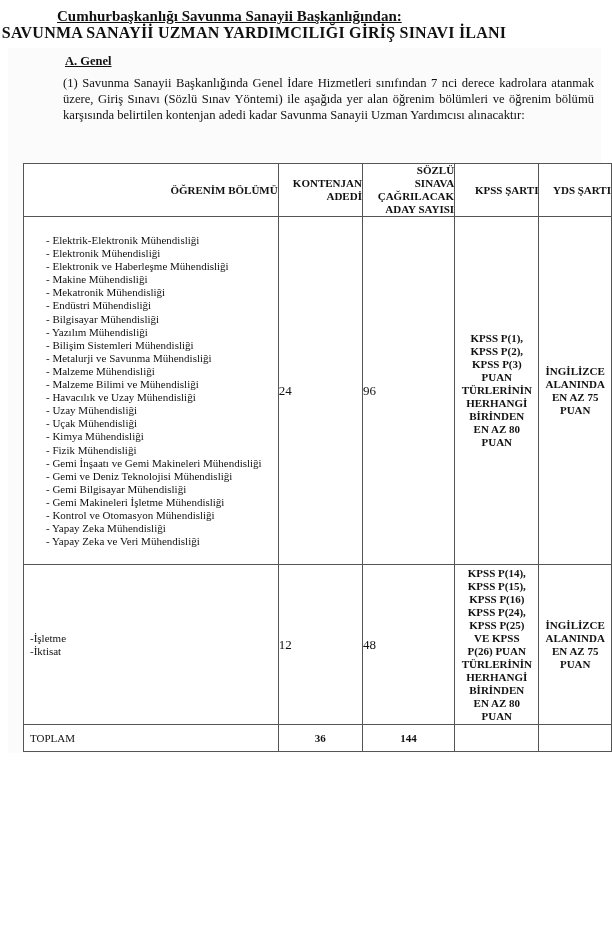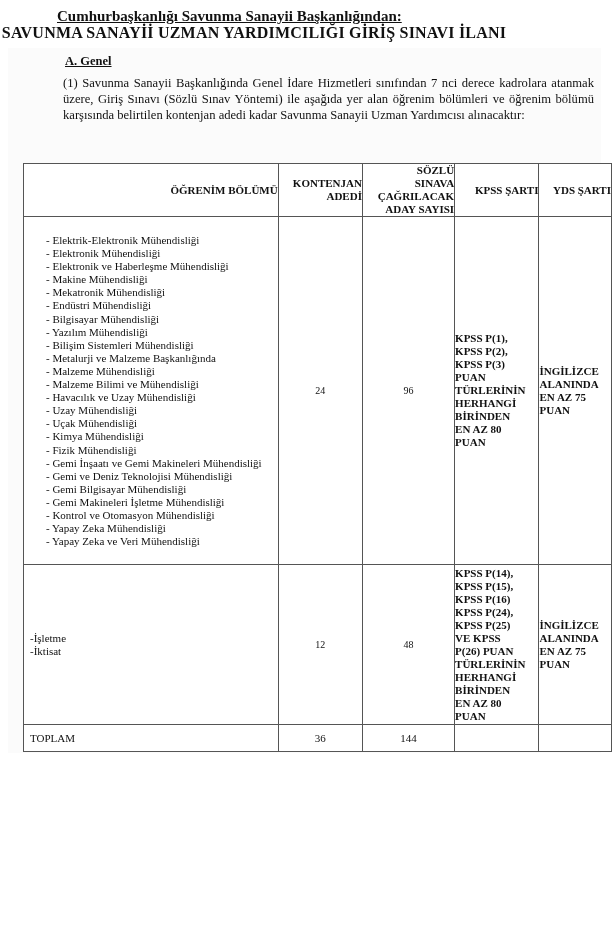--- a/index.html
+++ b/index.html
@@ -20,27 +20,27 @@
   .col2 { width: 85px; }
   .col3 { width: 93px; }
   .col4 { width: 85px; }
   .col5 { width: 73px; }
   .hdr-row { height: 53px; }
   .row1 { height: 316px; }
   .row2 { height: 160px; }
   .row-total { height: 27px; }
   .dept-list { list-style: none; margin: 16px; padding: 1px 0 0 6px; line-height: 13.1px; font-size: 11px; }
   .dept-list li { white-space: nowrap; }
-  .num { text-align: center; vertical-align: middle; font-size: 10px; }
-  .req { text-align: left; vertical-align: middle; font-weight: bold; font-size: 11px; line-height: 13px; padding: 0 3px; }
+  .num { text-align: left; vertical-align: middle; font-size: 13px; }
+  .req { text-align: center; vertical-align: middle; font-weight: bold; font-size: 11px; line-height: 13px; padding: 0 3px; }
   .req span { display: block; }
   .dept2 { vertical-align: middle; padding-left: 6px !important; line-height: 13px; font-size: 11px; font-family: Liberation Serif, serif; }
   .dept2 span { display: block; }
   .total-label { font-weight: normal; padding-left: 6px !important; vertical-align: middle; }
-  .total-num { font-weight: normal; text-align: center; vertical-align: middle; }
+  .total-num { font-weight: bold; text-align: center; vertical-align: middle; }
 </style>
 </head>
 <body>
 
 <div class="page-bg"></div>
 
 <div class="heading-top">Cumhurbaşkanlığı Savunma Sanayii Başkanlığından:</div>
 <div class="heading-main">SAVUNMA SANAYİİ UZMAN YARDIMCILIĞI GİRİŞ SINAVI İLANI</div>
 
 <div class="section-title">A. Genel</div>
@@ -69,21 +69,21 @@
       <ul class="dept-list" id="dept-list-0">
             <li>- Elektrik-Elektronik Mühendisliği</li>
             <li>- Elektronik Mühendisliği</li>
             <li>- Elektronik ve Haberleşme Mühendisliği</li>
             <li>- Makine Mühendisliği</li>
             <li>- Mekatronik Mühendisliği</li>
             <li>- Endüstri Mühendisliği</li>
             <li>- Bilgisayar Mühendisliği</li>
             <li>- Yazılım Mühendisliği</li>
             <li>- Bilişim Sistemleri Mühendisliği</li>
-            <li>- Metalurji ve Malzeme Başkanlığında</li>
+            <li>- Metalurji ve Savunma Mühendisliği</li>
             <li>- Malzeme Mühendisliği</li>
             <li>- Malzeme Bilimi ve Mühendisliği</li>
             <li>- Havacılık ve Uzay Mühendisliği</li>
             <li>- Uzay Mühendisliği</li>
             <li>- Uçak Mühendisliği</li>
             <li>- Kimya Mühendisliği</li>
             <li>- Fizik Mühendisliği</li>
             <li>- Gemi İnşaatı ve Gemi Makineleri Mühendisliği</li>
             <li>- Gemi ve Deniz Teknolojisi Mühendisliği</li>
             <li>- Gemi Bilgisayar Mühendisliği</li>

